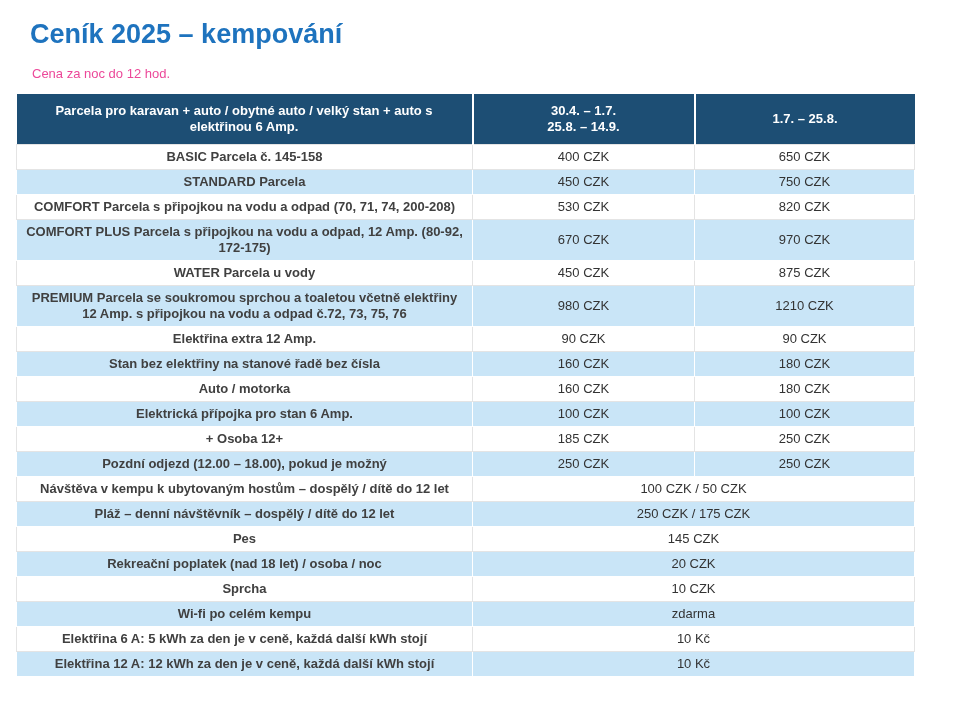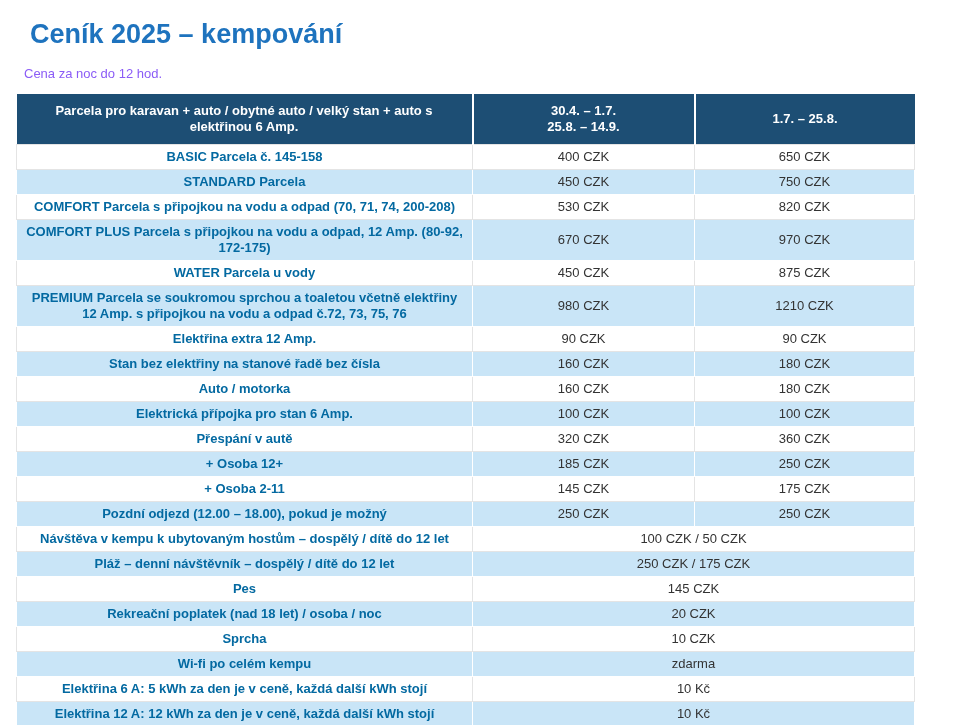--- a/index.html
+++ b/index.html
@@ -13,24 +13,24 @@
   }
   .wrap { padding: 12px 0 0 16px; }
   .page-title {
     margin: 6px 0 16px 14px;
     font-size: 27px;
     line-height: 32px;
     font-weight: bold;
     color: #1e73be;
   }
   .page-subtitle {
-    margin: 0 0 13px 8px;
+    margin: 0 0 13px 16px;
     font-size: 13px;
     line-height: 15px;
-    color: #8b5cf6;
+    color: #ec4899;
   }
   table.price-table {
     border-collapse: collapse;
     table-layout: fixed;
     width: 898px;
   }
   .price-table th {
     background: #1d4e74;
     color: #ffffff;
     font-weight: bold;
@@ -45,21 +45,21 @@
   .price-table th:last-child { border-right: none; }
   .price-table th.pre { white-space: pre-line; margin-top: 16px; }
   .price-table td {
     font-size: 13px;
     line-height: 16px;
     text-align: center;
     vertical-align: middle;
     padding: 4px 8px;
     border: 1px solid #e4e4e4;
   }
-  .price-table td.label { font-weight: bold; color: #0369a1; }
+  .price-table td.label { font-weight: bold; color: #404040; }
   .price-table td.price { color: #333333; }
   .price-table tbody tr:nth-child(odd) td { background: #ffffff; }
   .price-table tbody tr:nth-child(even) td {
     background: #c9e5f7;
     border-color: #ffffff;
   }
 </style>
 </head>
 <body>
 
@@ -126,33 +126,23 @@
           <td class="label">Auto / motorka</td>
           <td class="price">160 CZK</td>
           <td class="price">180 CZK</td>
         </tr>
         <tr>
           <td class="label">Elektrická přípojka pro stan 6 Amp.</td>
           <td class="price">100 CZK</td>
           <td class="price">100 CZK</td>
         </tr>
         <tr>
-          <td class="label">Přespání v autě</td>
-          <td class="price">320 CZK</td>
-          <td class="price">360 CZK</td>
-        </tr>
-        <tr>
           <td class="label">+ Osoba 12+</td>
           <td class="price">185 CZK</td>
           <td class="price">250 CZK</td>
-        </tr>
-        <tr>
-          <td class="label">+ Osoba 2-11</td>
-          <td class="price">145 CZK</td>
-          <td class="price">175 CZK</td>
         </tr>
         <tr>
           <td class="label">Pozdní odjezd (12.00 – 18.00), pokud je možný</td>
           <td class="price">250 CZK</td>
           <td class="price">250 CZK</td>
         </tr>
         <tr>
           <td class="label">Návštěva v kempu k ubytovaným hostům – dospělý / dítě do 12 let</td>
           <td class="price" colspan="2">100 CZK / 50 CZK</td>
         </tr>

